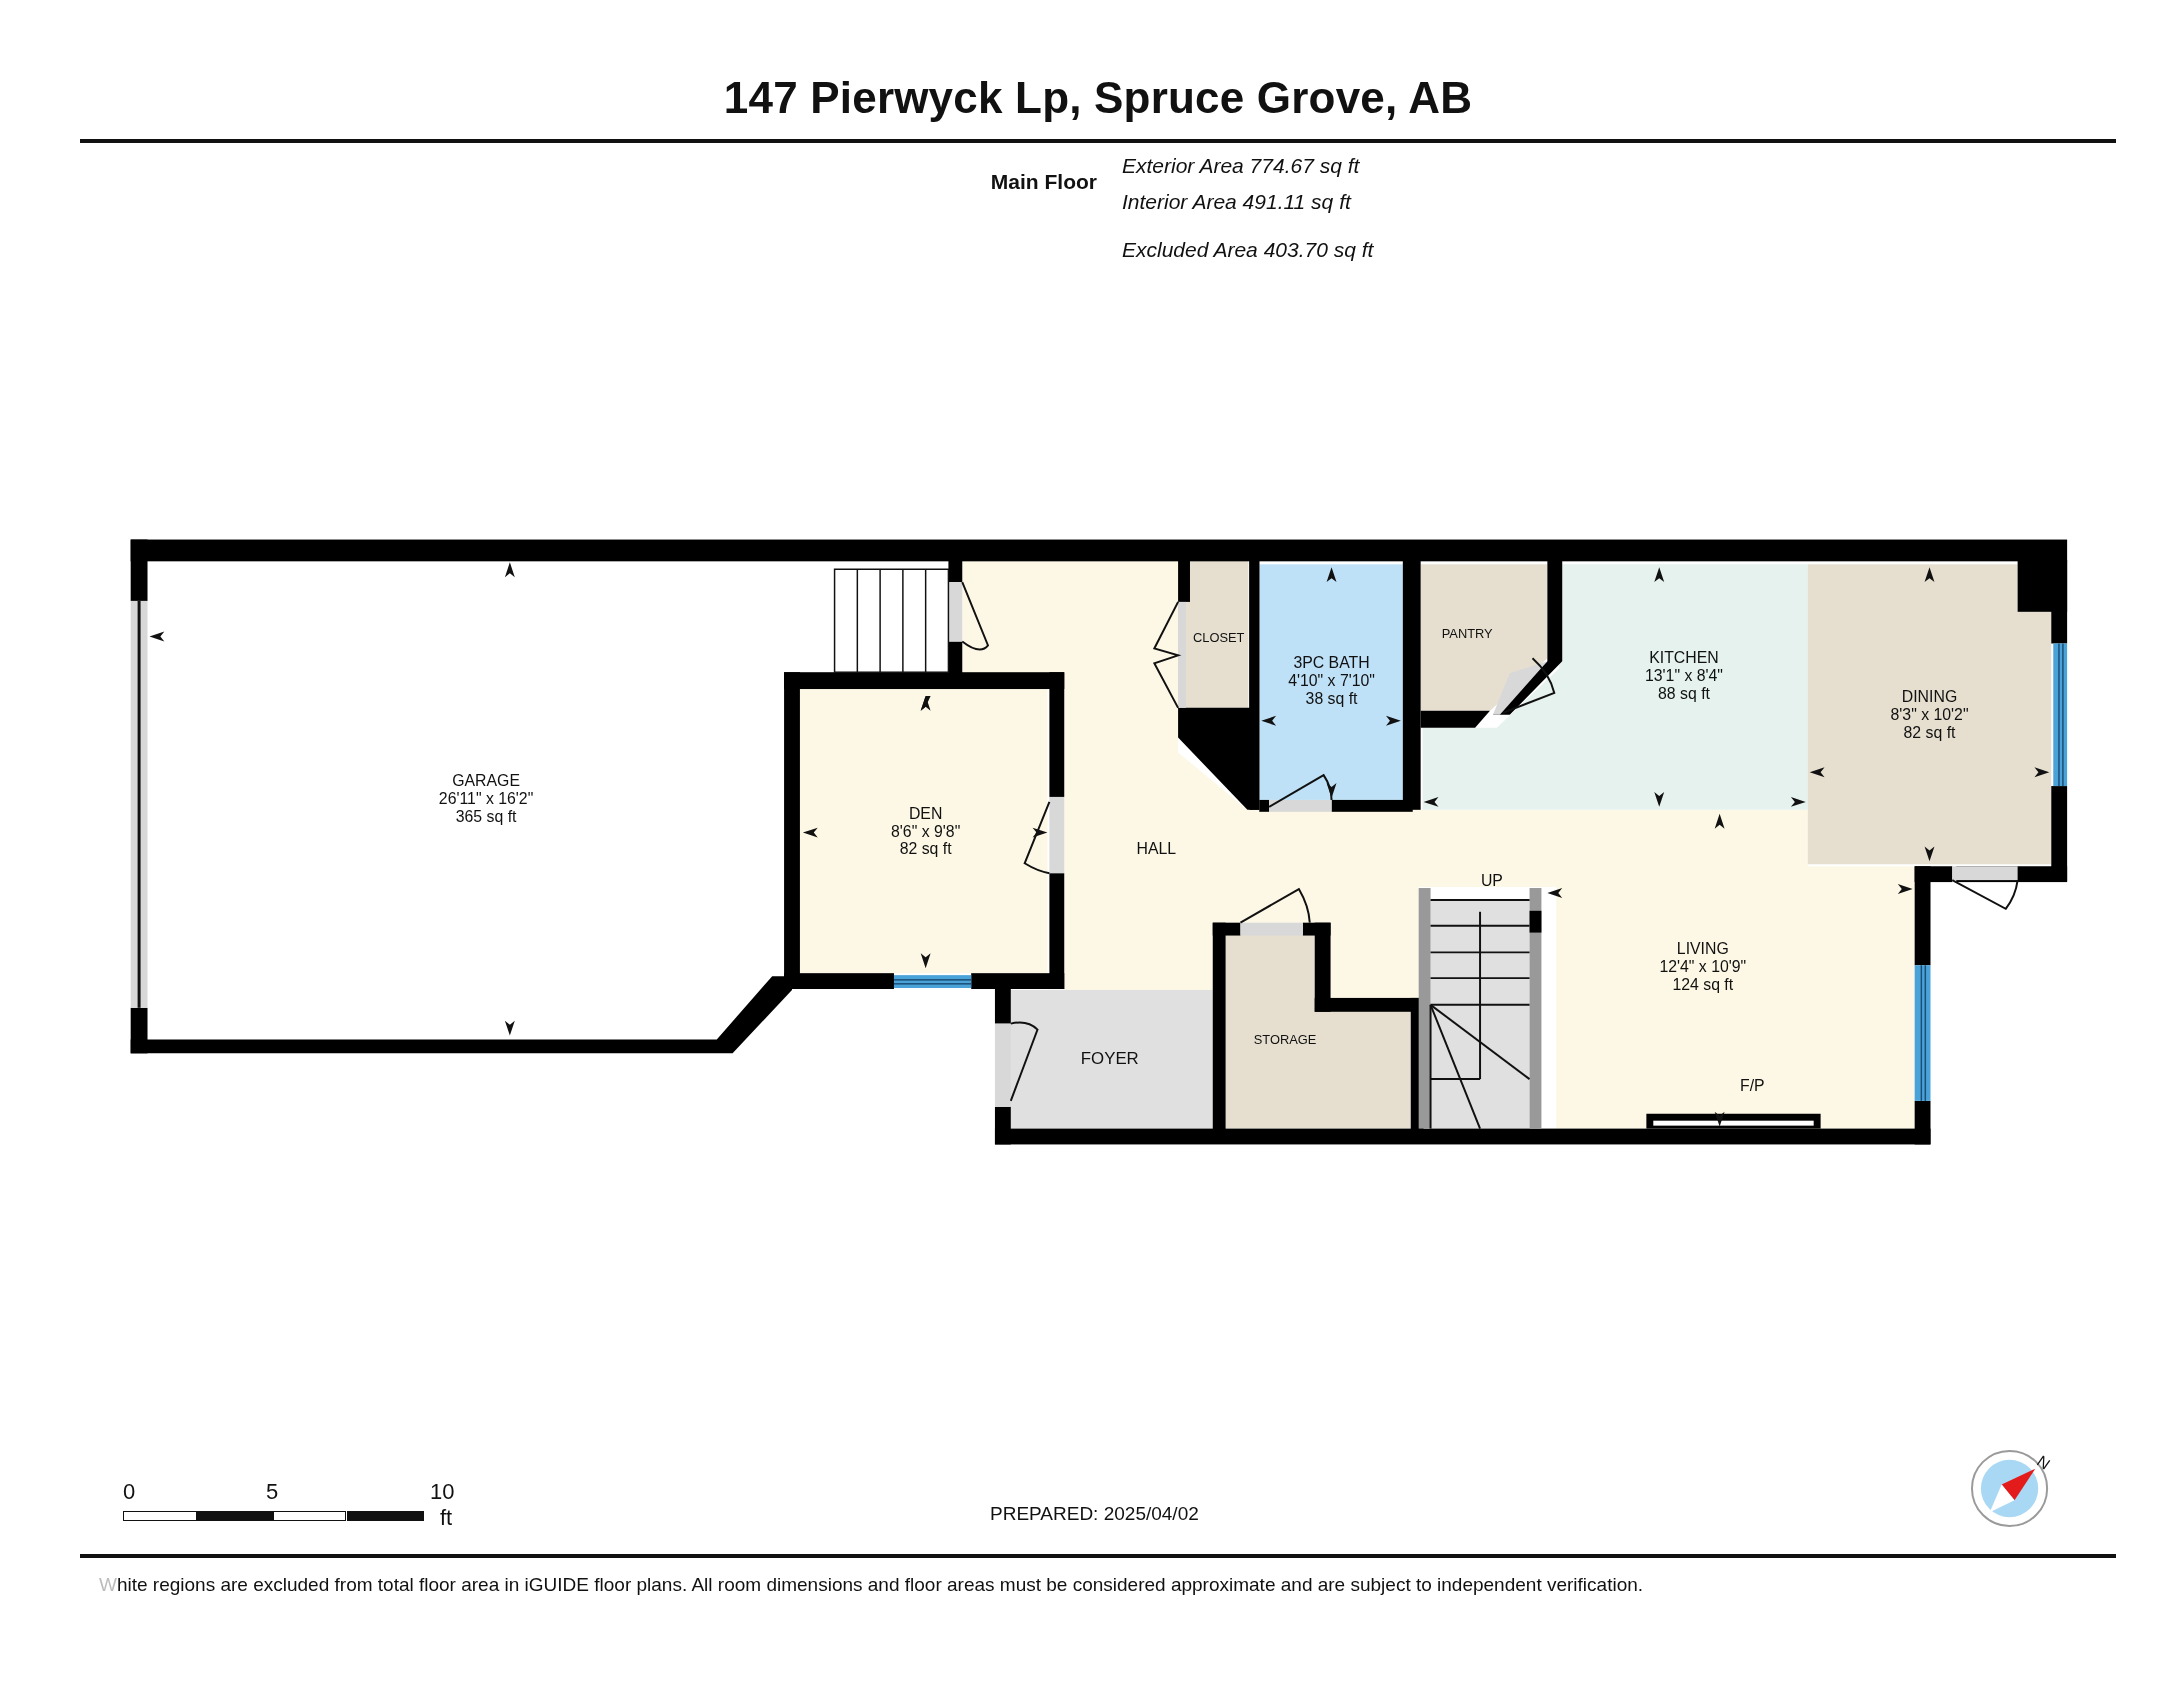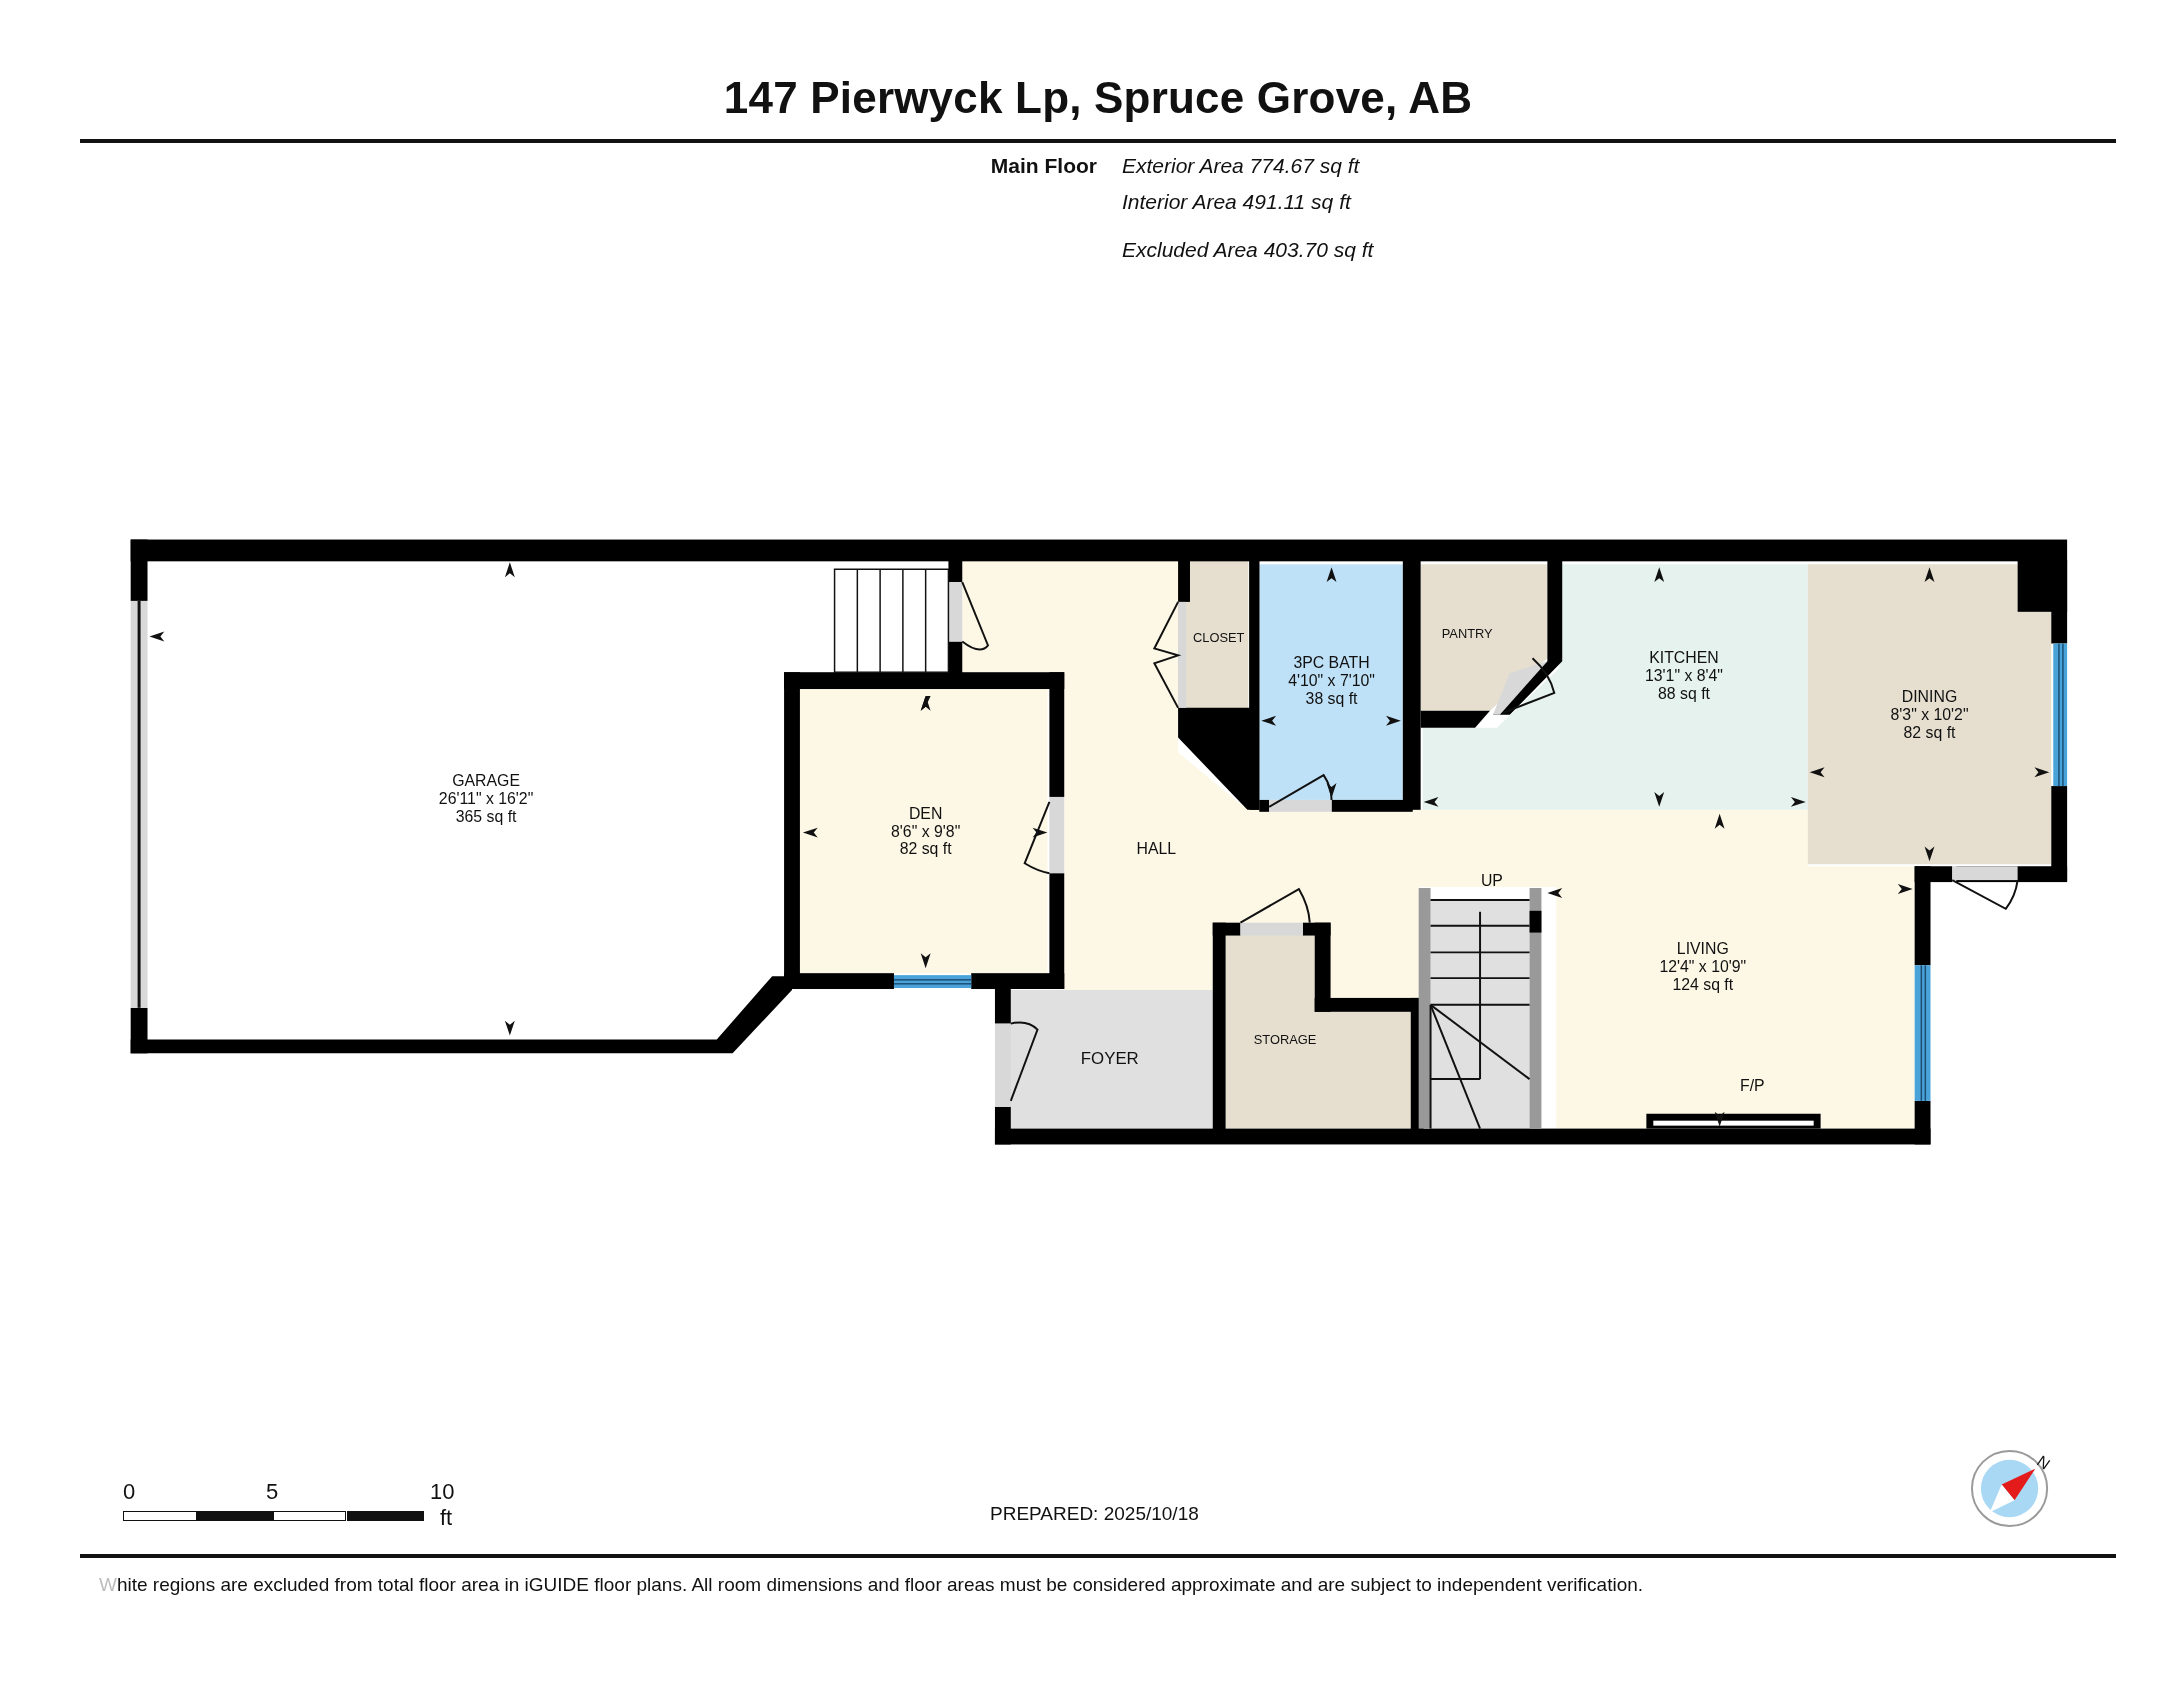--- a/index.html
+++ b/index.html
@@ -5,21 +5,21 @@
   html, body { margin: 0; padding: 0; background: #ffffff; }
   body { width: 2178px; height: 1683px; position: relative; overflow: hidden;
          font-family: "Liberation Sans", sans-serif; color: #111; }
   .title { position: absolute; left: 0; width: 2196px; top: 73px; text-align: center;
            font-size: 44px; font-weight: bold; letter-spacing: 0.2px; }
   .rule { position: absolute; left: 80px; width: 2036px; height: 4px; background: #111; }
   .rule.top { top: 139px; }
   .rule.bottom { top: 1554px; }
   .summary { position: absolute; top: 154px; left: 0; width: 2178px; }
   .summary .floor-label { position: absolute; left: 950px; width: 147px; text-align: right;
-           font-size: 21px; font-weight: bold; top: 0; }
+           font-size: 21px; font-weight: bold; top: 16px; }
   .summary .row { position: absolute; left: 1122px; font-size: 21px; white-space: nowrap; font-style: italic; }
   .summary .row.r0 { top: 0; }
   .summary .row.r1 { top: 36px; }
   .summary .row.r2 { top: 84px; }
   svg.plan { position: absolute; left: 0; top: 0; }
   .room-label { font-family: "Liberation Sans", sans-serif; fill: #111; text-anchor: middle; }
   .scale { position: absolute; left: 123px; top: 1479px; width: 337px; height: 50px; }
   .scale .tick { position: absolute; top: 0; font-size: 22px; }
   .scale .bar { position: absolute; top: 32px; height: 10px; border: 1px solid #111; box-sizing: border-box; }
   .scale .unit { position: absolute; left: 317px; top: 26px; font-size: 22px; }
@@ -260,21 +260,21 @@
   <span class="tick" style="left:0px;">0</span>
   <span class="tick" style="left:143px;">5</span>
   <span class="tick" style="left:291px;margin-left:16px;">10</span>
   <div class="bar" style="left:0px; width:74px; background:#fff;"></div>
   <div class="bar" style="left:74px; width:76px; background:#111;"></div>
   <div class="bar" style="left:150px; width:73px; background:#fff;"></div>
   <div class="bar" style="left:224px; width:77px; background:#111;"></div>
   <span class="unit">ft</span>
 </div>
 
-<div class="prepared">PREPARED: 2025/10/18</div>
+<div class="prepared">PREPARED: 2025/04/02</div>
 
 <div class="compass">
   <svg width="89" height="89" viewBox="0 0 90 90">
     <circle cx="40" cy="46" r="38" fill="#fff" stroke="#9a9a9a" stroke-width="2"></circle>
     <circle cx="40" cy="46" r="29" fill="#a9d8f5"></circle>
     <polygon points="66,26 32,42 45,58" fill="#e31b1b"></polygon>
     <polygon points="32,42 45,58 20,70" fill="#ffffff"></polygon>
     <text x="70" y="22" font-size="16" font-family="Liberation Sans, sans-serif" transform="rotate(35 70 16)" fill="#111">N</text>
   </svg>
 </div>

